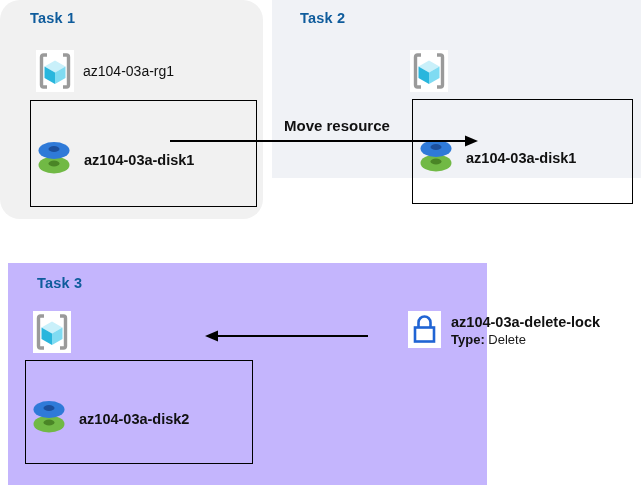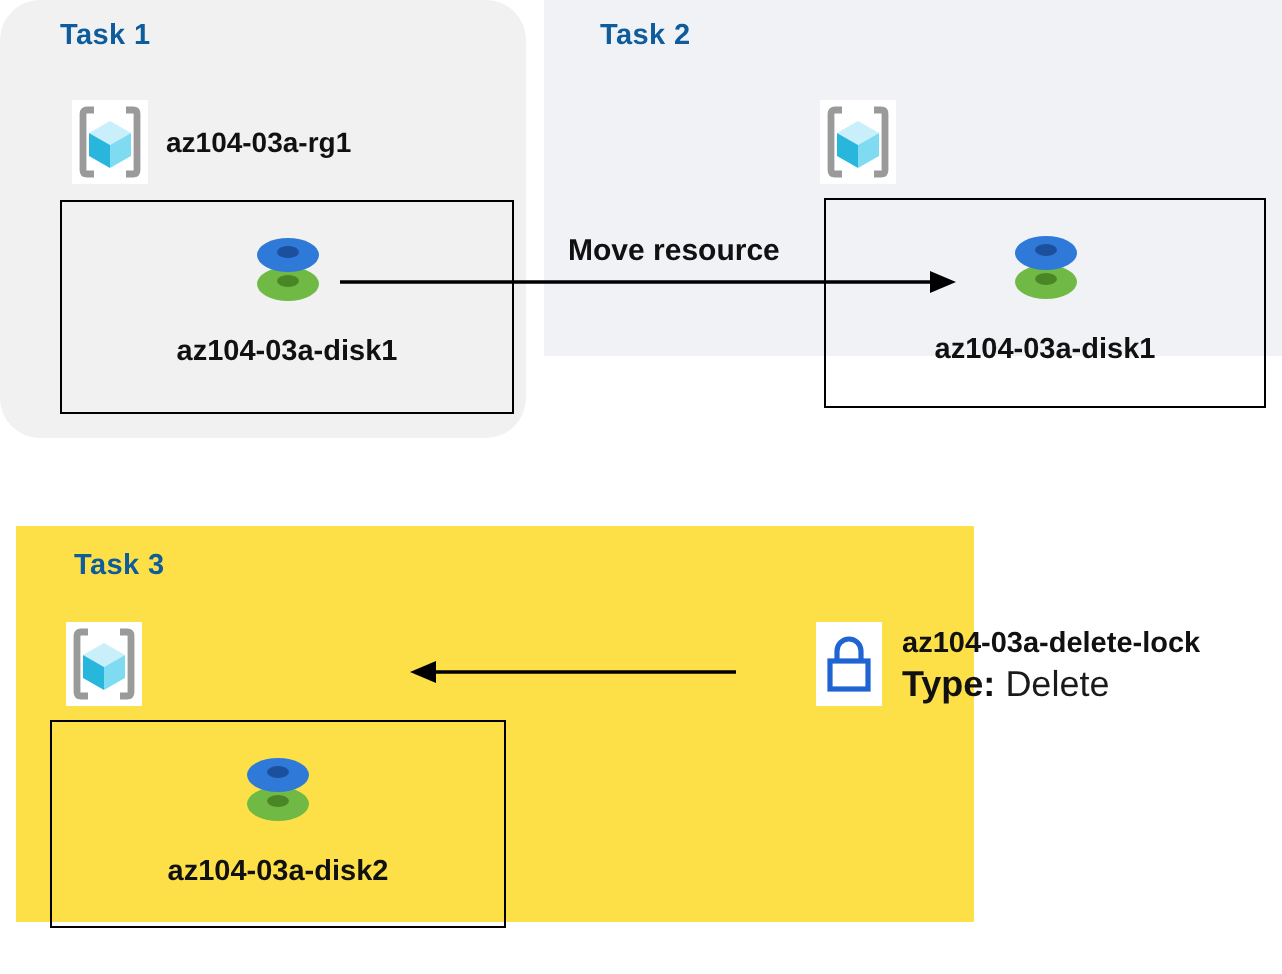--- a/index.html
+++ b/index.html
@@ -3,61 +3,61 @@
 <meta charset="utf-8">
 <style>
   html,body{margin:0;padding:0;background:#ffffff;}
   #stage{
     position:relative;width:641px;height:487px;overflow:hidden;
     font-family:"Liberation Sans",sans-serif;background:#ffffff;
   }
   .panel{position:absolute;}
   #task1-panel{left:0;top:3;width:263px;height:219px;background:#f1f1f1;border-radius:20px;}
   #task2-panel{left:272px;top:0;width:369px;height:178px;background:#f0f2f6;}
-  #task3-panel{left:8px;top:263px;width:479px;height:198px;background:#fde047;}
+  #task3-panel{left:8px;top:263px;width:479px;height:222px;background:#c4b5fd;}
 
   .task-title{
     position:absolute;font-weight:700;font-size:14.5px;color:#0f5c9c;
     letter-spacing:.2px;white-space:nowrap;
   }
   #task1-panel .task-title{left:30px;top:10px;}
   #task2-panel .task-title{left:28px;top:10px;}
   #task3-panel .task-title{left:29px;top:12px;}
 
   .rg-row{position:absolute;display:flex;align-items:center;gap:9px;}
   #task1-panel .rg-row{left:36px;top:50px;}
   #task2-panel .rg-row{left:138px;top:50px;}
   #task3-panel .rg-row{left:25px;top:48px;}
 
   .icon-bg{background:#ffffff;display:flex;align-items:center;justify-content:center;}
-  .res-label{font-weight:700;font-size:14px;color:#111;white-space:nowrap;}
+  .res-label{font-weight:400;font-size:14px;color:#111;white-space:nowrap;}
 
   .inner-box{
     position:absolute;border:1.6px solid #000;box-sizing:border-box;
-    display:flex;flex-direction:column;align-items:center;padding-top:13px;gap:7px;
+    display:flex;flex-direction:row;align-items:center;padding-top:13px;gap:7px;
   }
   #task1-panel .inner-box{left:30px;top:100px;width:227px;height:107px;}
   #task2-panel .inner-box{left:140px;top:99px;width:221px;height:105px;}
   #task3-panel .inner-box{left:17px;top:97px;width:228px;height:104px;}
 
   .disk-label{font-weight:700;font-size:14.5px;color:#111;white-space:nowrap;}
 
   .arrow-svg{position:absolute;overflow:visible;}
   #move-arrow{left:170px;top:131px;}
   #lock-arrow{left:205px;top:326px;}
 
   #move-label{
     position:absolute;left:284px;top:117px;font-weight:700;font-size:15px;color:#111;
     white-space:nowrap;
   }
 
   #lock-group{position:absolute;left:376px;top:311px;display:flex;gap:10px;padding-left:32px;}
   #lock-text{display:flex;flex-direction:column;gap:2px;padding-top:3px;}
   .lock-name{font-weight:700;font-size:14.5px;color:#111;white-space:nowrap;}
-  .lock-type{font-size:18px;color:#1a1a1a;white-space:nowrap;}
+  .lock-type{font-size:13px;color:#1a1a1a;white-space:nowrap;}
   .lock-type .k{font-weight:700;color:#111;}
 </style>
 </head>
 <body>
 
 <div id="stage">
 
   <div class="panel" id="task1-panel">
     <div class="task-title">Task 1</div>
 

